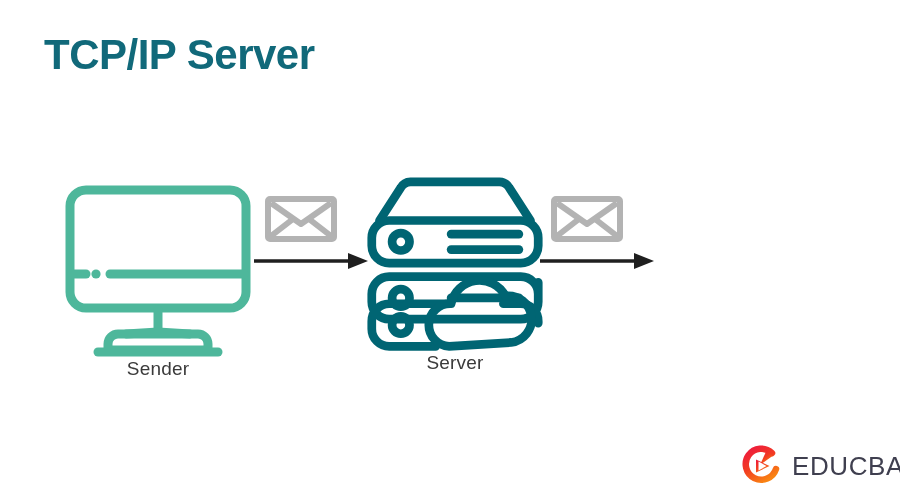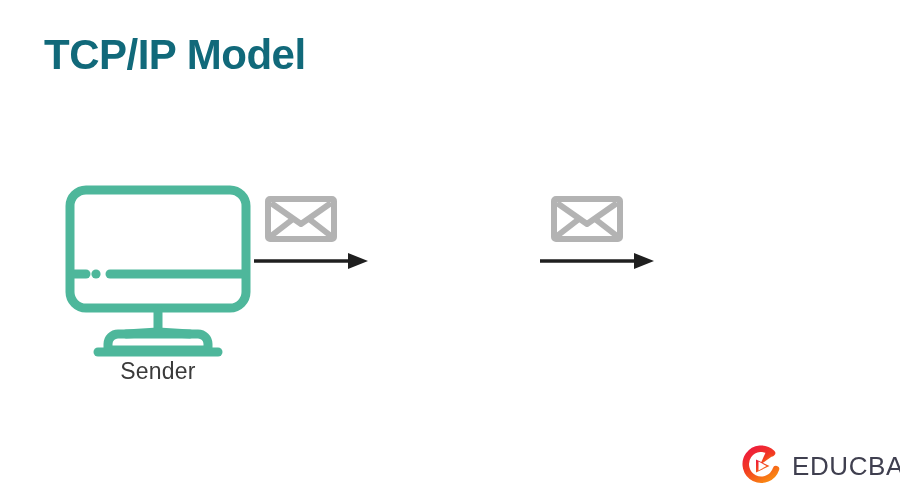--- a/index.html
+++ b/index.html
@@ -45,21 +45,21 @@
   .node-server   { left: 355px; top: 176px; width: 200px; }
   .node-receiver { left: 646px; top: 182px; width: 200px; }
 
   .node-icon {
     width: 100%;
     height: 180px;
     display: block;
   }
 
   .node-label {
-    font-size: 23px;
+    font-size: 19px;
     color: #3a3a3a;
     font-family: "Liberation Sans", sans-serif;
     margin-top: -4px;
     letter-spacing: 0.2px;
   }
 
   
   .envelope {
     position: absolute;
     width: 72px;
@@ -97,39 +97,66 @@
     font-family: "Liberation Sans", sans-serif;
     letter-spacing: 0.6px;
     font-weight: 400;
   }
 </style>
 </head>
 <body>
 
 <div class="canvas">
 
-  <div class="title">TCP/IP Model</div>
+  <div class="title">TCP/IP Server</div>
 
   <div class="node node-sender">
     <svg class="node-icon" viewBox="0 0 200 180">
       <g fill="none" stroke="#4eb79b" stroke-width="9" stroke-linecap="round" stroke-linejoin="round">
         <rect x="12" y="8" width="176" height="118" rx="16" ry="16"></rect>
         <line x1="14" y1="92" x2="28" y2="92"></line>
         <line x1="52" y1="92" x2="186" y2="92"></line>
         <line x1="100" y1="128" x2="100" y2="150"></line>
         <path d="M68 152 q32 -2 32 -2 q0 0 32 2"></path>
         <path d="M60 152 h80 a10 10 0 0 1 10 10 v6 h-100 v-6 a10 10 0 0 1 10 -10 z"></path>
         <line x1="40" y1="170" x2="160" y2="170"></line>
       </g>
       <circle cx="38" cy="92" r="4.6" fill="#4eb79b"></circle>
       <circle cx="46" cy="92" r="0" fill="#4eb79b"></circle>
     </svg>
     <div class="node-label">Sender</div>
   </div>
 
+  <div class="node node-server">
+    <svg class="node-icon" viewBox="0 0 200 186">
+      <g fill="none" stroke="#006573" stroke-width="9" stroke-linecap="round" stroke-linejoin="round">
+
+        <path d="M22 46 L44 12 a12 12 0 0 1 10 -6 h92 a12 12 0 0 1 10 6 L178 46"></path>
+
+        <rect x="14" y="46" width="172" height="44" rx="18" ry="18"></rect>
+        <line x1="96" y1="60" x2="166" y2="60"></line>
+        <line x1="96" y1="76" x2="166" y2="76"></line>
+
+        <path d="M186 110 v20 a18 18 0 0 1 -18 18 H32 a18 18 0 0 1 -18 -18 v-8 a18 18 0 0 1 18 -18 h136 a18 18 0 0 1 18 18 z"></path>
+        <line x1="96" y1="126" x2="166" y2="126"></line>
+
+        <path d="M80 176 H32 a18 18 0 0 1 -18 -18 v-8 a18 18 0 0 1 18 -18 h60"></path>
+        <path d="M150 132 h18 a18 18 0 0 1 18 18 v2"></path>
+
+        <path d="M94 176 a22 22 0 0 1 2 -44 a30 30 0 0 1 56 -8 a24 24 0 0 1 6 48 z"></path>
+      </g>
+
+      <g fill="none" stroke="#006573" stroke-width="9">
+        <circle cx="44" cy="68" r="9"></circle>
+        <circle cx="44" cy="126" r="9"></circle>
+        <circle cx="44" cy="154" r="9"></circle>
+      </g>
+    </svg>
+    <div class="node-label">Server</div>
+  </div>
 
 
   <svg class="envelope envelope-1" viewBox="0 0 72 46">
     <rect x="3" y="3" width="66" height="40" rx="2" ry="2" fill="none" stroke="#b3b3b3" stroke-width="6"></rect>
     <path d="M6 7 L36 28 L66 7" fill="none" stroke="#b3b3b3" stroke-width="6" stroke-linejoin="round"></path>
     <path d="M6 40 L28 23 M66 40 L44 23" fill="none" stroke="#b3b3b3" stroke-width="6" stroke-linejoin="round"></path>
   </svg>
 
   <svg class="arrow arrow-1" viewBox="0 0 118 22">
     <line x1="2" y1="11" x2="98" y2="11" stroke="#1f1f1f" stroke-width="3.5"></line>

